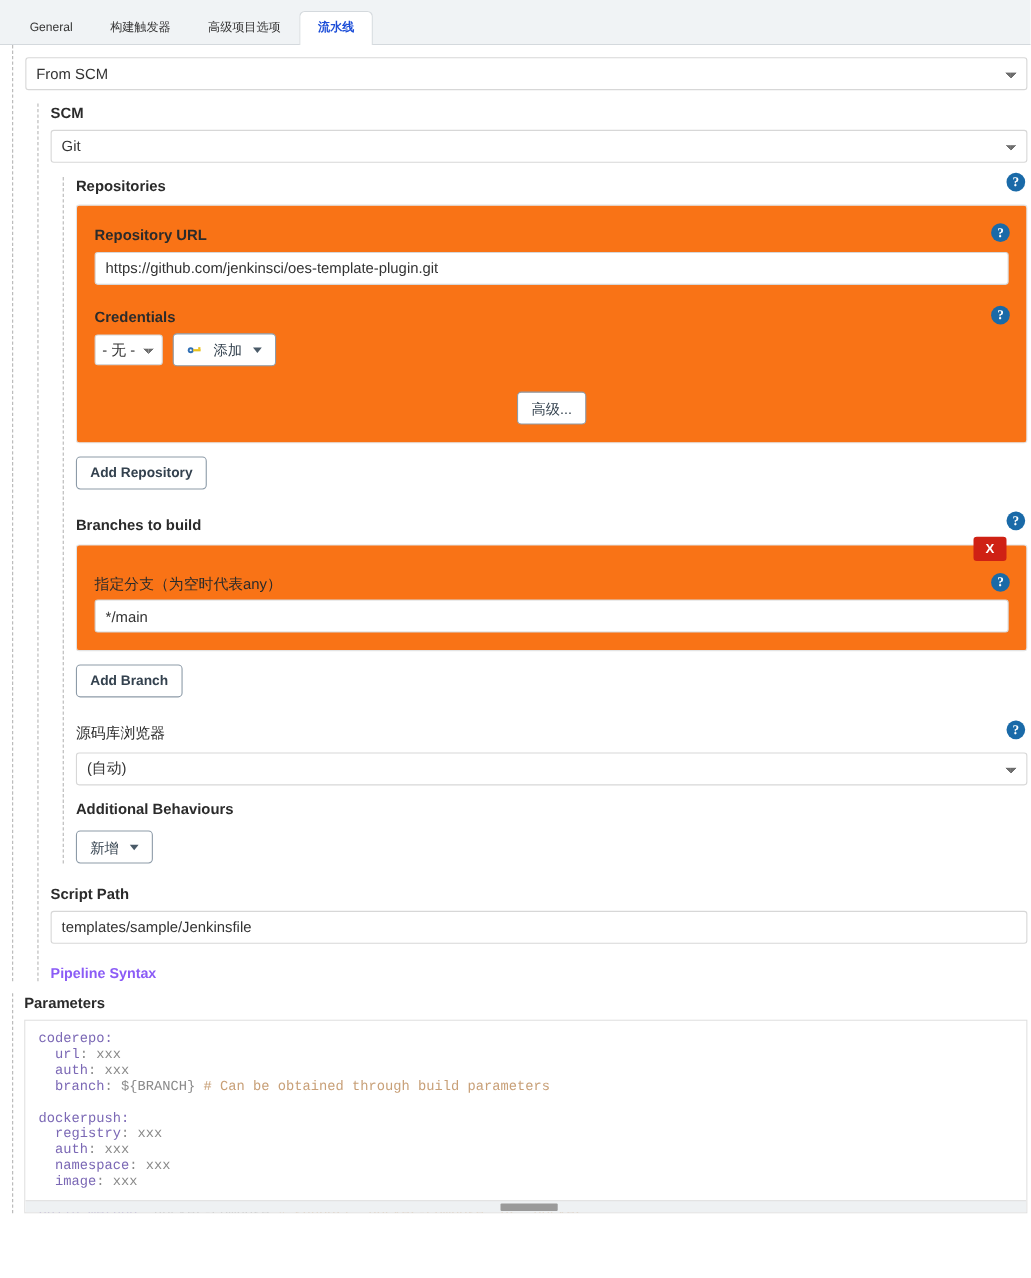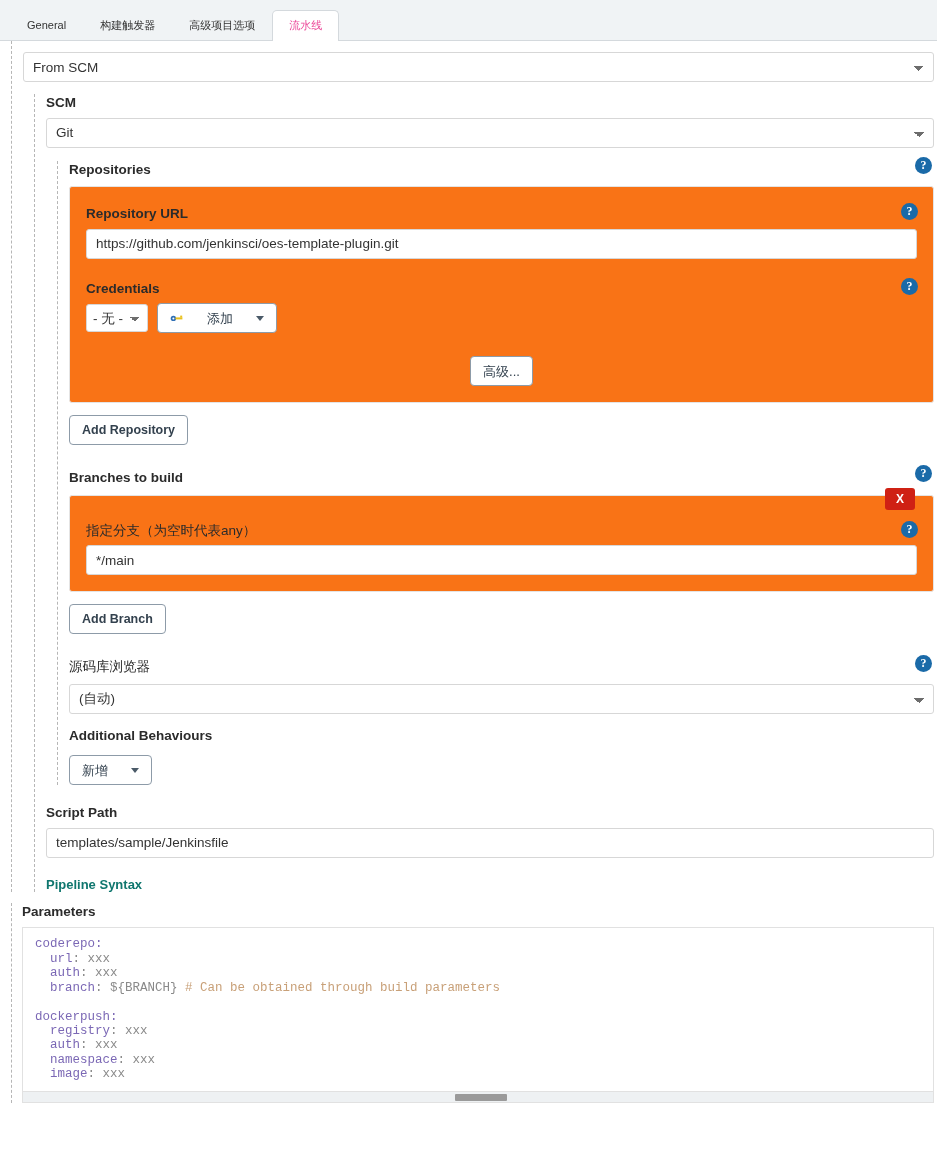--- a/index.html
+++ b/index.html
@@ -32,22 +32,22 @@
     border:1px solid transparent;
     border-bottom:none;
     margin-bottom:-1px;
     white-space:nowrap;
   }
   .tab.active {
     background:#ffffff;
     border-color:#d4d9dd;
     border-top-left-radius:5px;
     border-top-right-radius:5px;
-    font-weight:normal;
-    color:#ec4899;
+    font-weight:bold;
+    color:#1d4ed8;
   }
 
   
   .page {
     padding:0;
     position:relative;
     height:929px;
     background:#fff;
   }
 
@@ -124,21 +124,21 @@
     text-align:center;
     cursor:pointer;
     font-family:"Liberation Serif", serif;
     user-select:none;
   }
 
   
   .btn {
     display:inline-flex;
     align-items:center;
-    gap:23px;
+    gap:10px;
     height:30px;
     padding:0 12px;
     background:#ffffff;
     border:1px solid #8d9ba8;
     border-radius:4px;
     font-family:"Liberation Sans", sans-serif;
     font-size:12.5px;
     font-weight:bold;
     color:#33414e;
     cursor:pointer;
@@ -165,21 +165,21 @@
     font-size:12px;
     font-weight:bold;
     font-family:"Liberation Sans", sans-serif;
     cursor:pointer;
     line-height:22px;
     text-align:center;
     padding:0;
   }
 
   .link {
-    color:#0f766e;
+    color:#8b5cf6;
     font-size:13px;
     font-weight:bold;
     text-decoration:none;
     cursor:pointer;
   }
 
   
   .codewrap {
     border:1px solid #e1e1e1;
     background:#ffffff;

